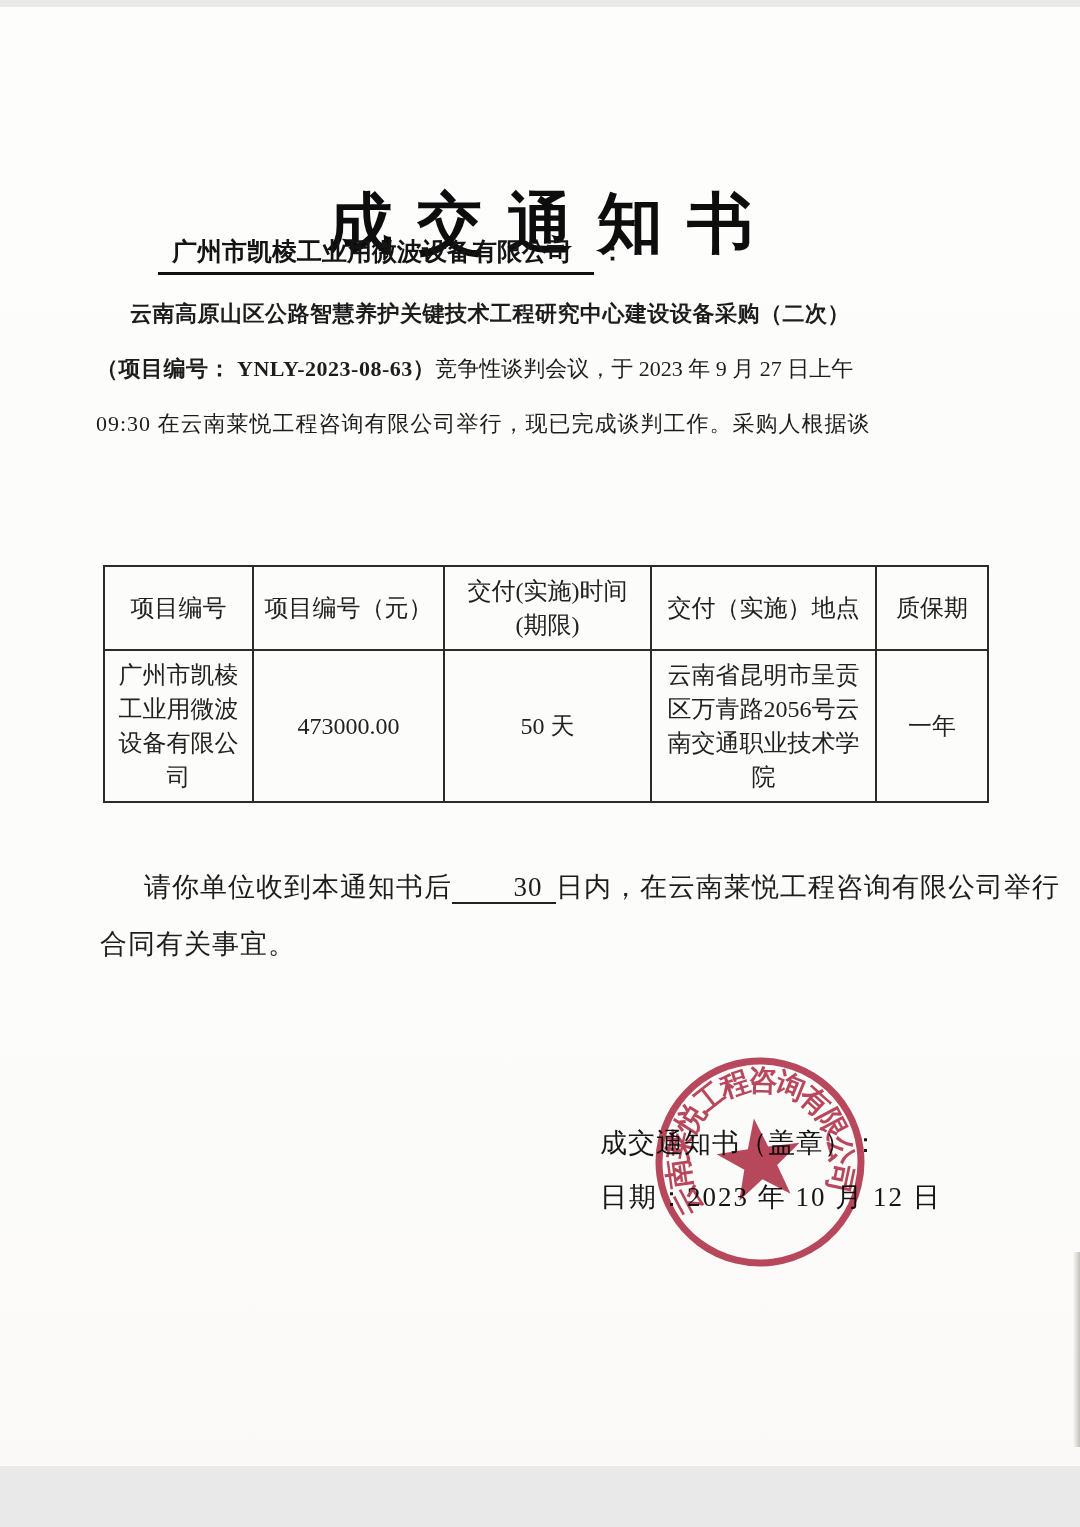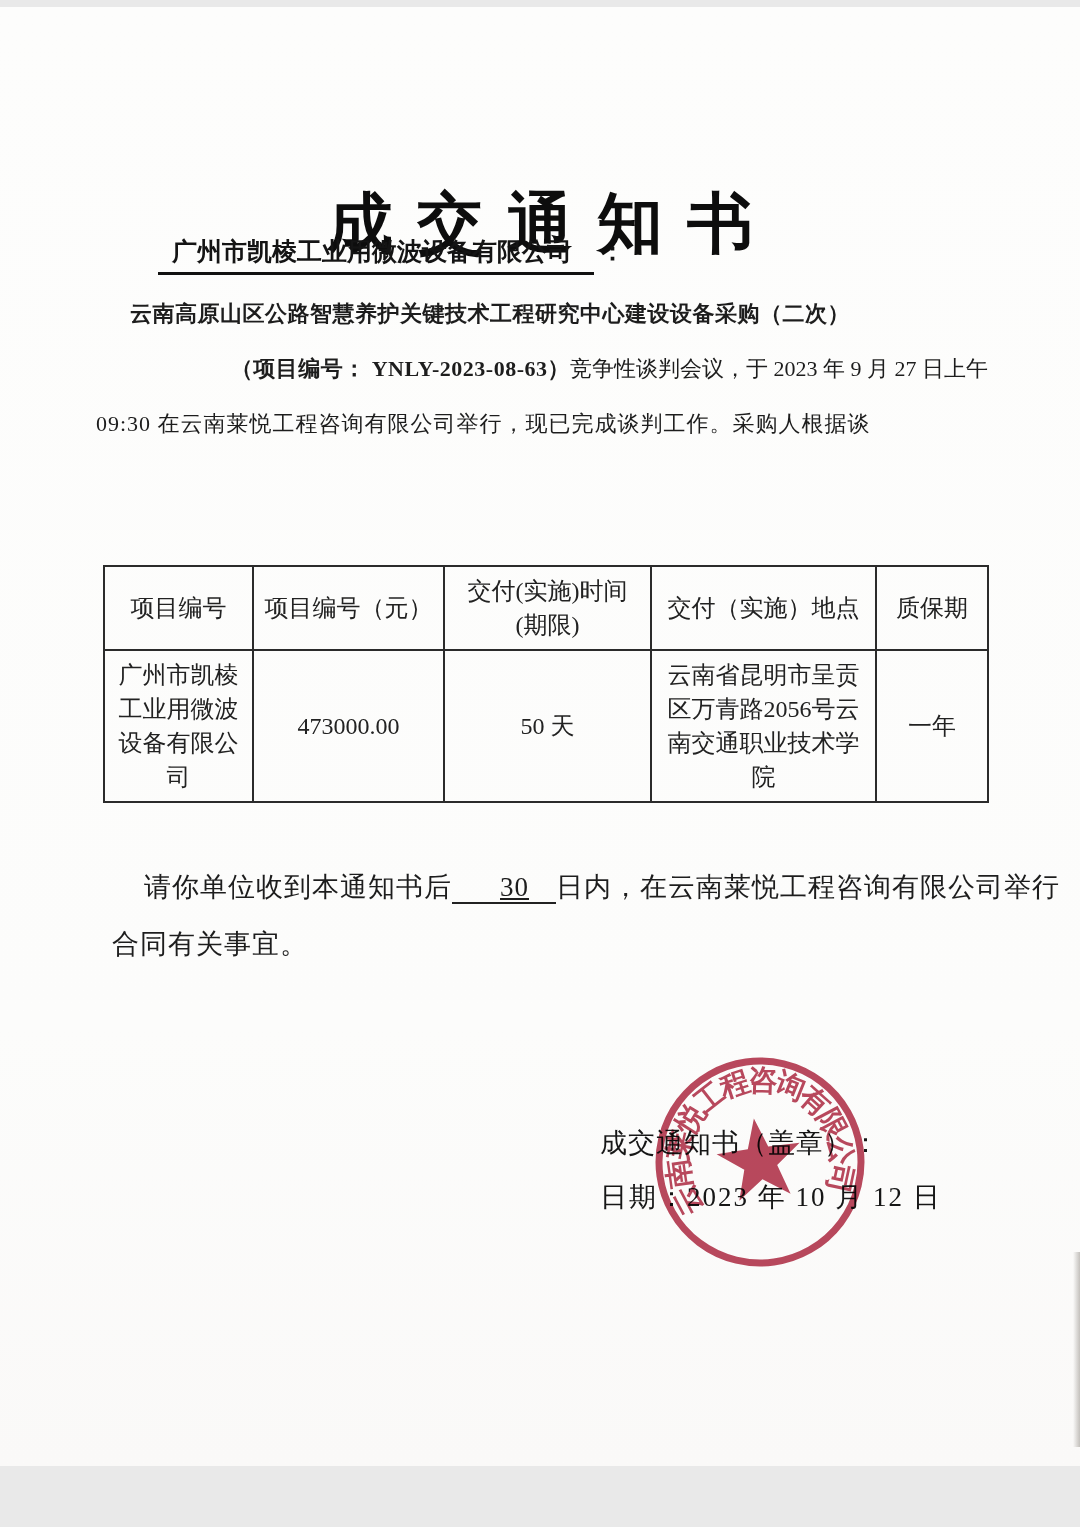--- a/index.html
+++ b/index.html
@@ -27,45 +27,45 @@
   }
   .addressee .company{
     display:inline-block;
     border-bottom:3px solid #111;
     padding:0 22px 4px 14px;
   }
   .addressee .colon{font-weight:700;margin-left:6px;}
   .body-text{position:absolute;left:96px;width:892px;font-size:22px;color:#1d1d1d;}
   .bline{position:absolute;left:0;width:892px;white-space:nowrap;}
   .bline.b1{top:0;text-indent:34px;font-weight:700;letter-spacing:.5px;}
-  .bline.b2{top:55px;text-align:right;}
+  .bline.b2{top:55px;}
   .bline.b3{top:110px;letter-spacing:1px;}
   .bline.b4{top:165px;letter-spacing:1px;}
   .bline .bold-seg{font-weight:700;letter-spacing:.5px;}
   .notice-table{
     position:absolute;left:103px;top:558px;
     border-collapse:collapse;table-layout:fixed;
     width:884px;
   }
   .notice-table td,.notice-table th{
     border:2px solid #2b2b2b;
     font-size:24px;font-weight:400;
     text-align:center;vertical-align:middle;
     padding:2px 8px;line-height:34px;
     color:#222;
   }
   .notice-table .hrow{height:84px;}
   .notice-table .drow{height:152px;}
   .closing{position:absolute;left:96px;top:862px;width:892px;font-size:27px;color:#1d1d1d;}
   .cline1{position:absolute;top:0;left:0;white-space:nowrap;letter-spacing:1px;text-indent:48px;}
-  .cline2{position:absolute;top:57px;left:16px;white-space:nowrap;letter-spacing:1px;text-align:center;}
+  .cline2{position:absolute;top:57px;left:4px;white-space:nowrap;letter-spacing:1px;text-align:center;}
   .blank-fill{
     display:inline-block;min-width:104px;
     border-bottom:2px solid #222;
-    text-align:left;line-height:30px;text-decoration:underline;
+    text-align:center;line-height:30px;
   }
   .signature{position:absolute;left:600px;top:1118px;font-size:27px;color:#161616;}
   .sig-agency{position:absolute;top:0;left:0;white-space:nowrap;letter-spacing:1px;}
   .sig-date{position:absolute;top:54px;left:0;white-space:nowrap;letter-spacing:2px;}
   .stamp-svg{
     position:absolute;left:642px;top:1037px;
     width:236px;height:236px;
     mix-blend-mode:multiply;opacity:.88;
     transform:rotate(-8deg);
   }

